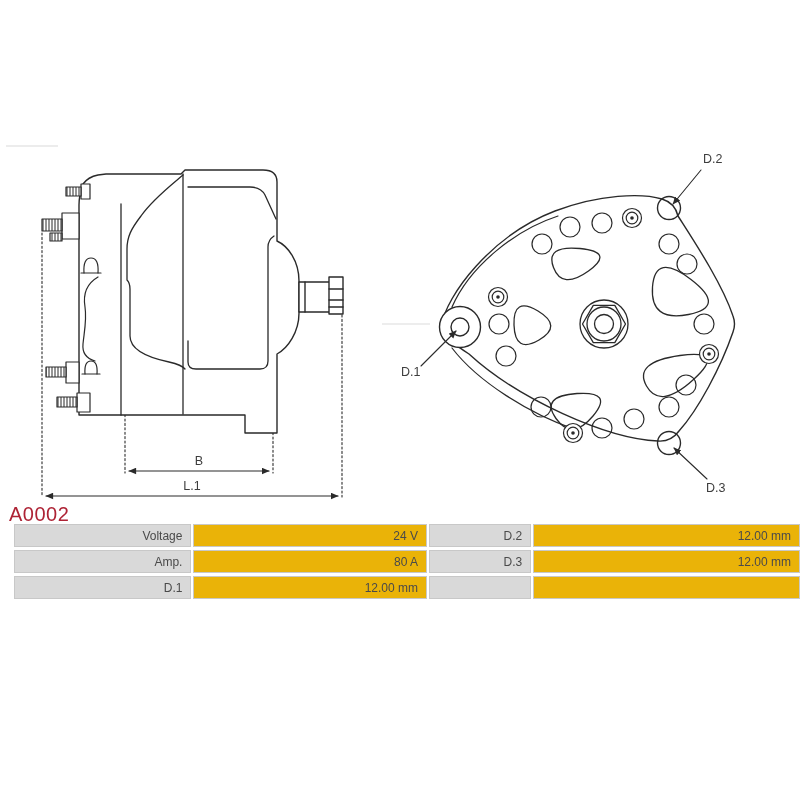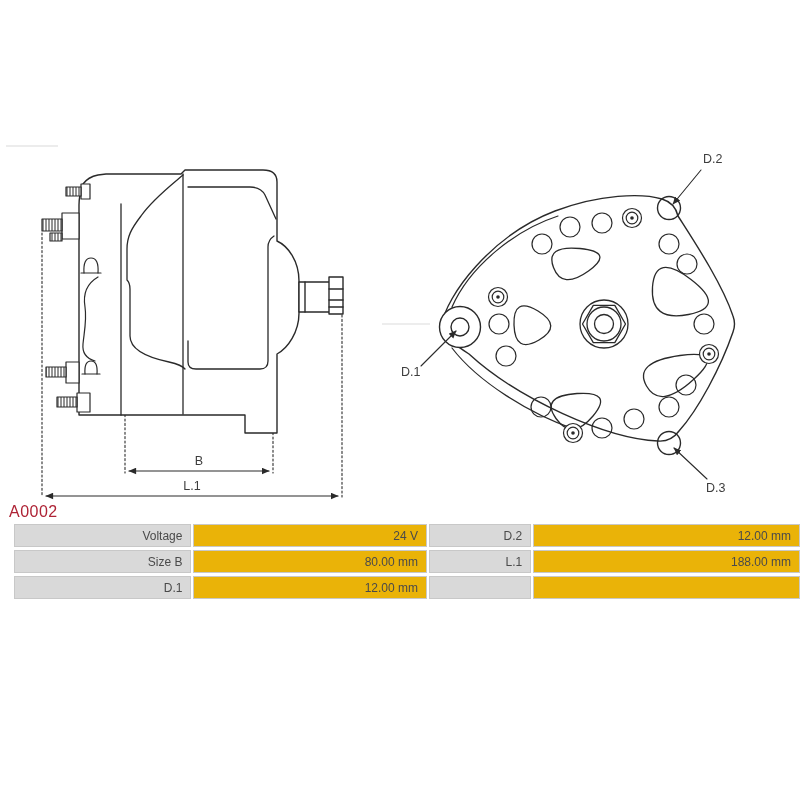--- a/index.html
+++ b/index.html
@@ -1,19 +1,19 @@
 <!DOCTYPE html>
 <html><head>
 <meta charset="utf-8">
 <style>
   html,body{margin:0;padding:0;background:#fff;}
   #page{position:relative;width:800px;height:800px;background:#ffffff;overflow:hidden;
         font-family:"Liberation Sans",sans-serif;}
   #drawing-svg{position:absolute;left:0;top:0;}
-  #part-code{position:absolute;left:9px;top:503px;font-size:16px;letter-spacing:.5px;
+  #part-code{position:absolute;left:9px;top:503px;font-size:20px;letter-spacing:.5px;
              color:#ae2335;font-weight:400;}
   #spec-table{position:absolute;left:12px;top:521px;border-collapse:separate;
               border-spacing:2px 3px;table-layout:fixed;width:790px;}
   #spec-table td{height:23px;box-sizing:border-box;border:1px solid #c8c8c8;
                  font-size:12px;color:#4a4a4a;text-align:right;padding:1px 8px 0 4px;
                  overflow:hidden;white-space:nowrap;}
   #spec-table td.lbl{background:#d9d9d9;}
   #spec-table td.val{background:#eab308;}
   svg text{font-family:"Liberation Sans",sans-serif;font-size:12.5px;fill:#3d3d3d;}
 </style>
@@ -192,24 +192,24 @@
         <col style="width:266px">
       </colgroup>
     <tbody>
       <tr>
         <td class="lbl">Voltage</td>
         <td class="val">24 V</td>
         <td class="lbl">D.2</td>
         <td class="val">12.00 mm</td>
       </tr>
       <tr>
-        <td class="lbl">Size B</td>
-        <td class="val">80.00 mm</td>
-        <td class="lbl">L.1</td>
-        <td class="val">188.00 mm</td>
+        <td class="lbl">Amp.</td>
+        <td class="val">80 A</td>
+        <td class="lbl">D.3</td>
+        <td class="val">12.00 mm</td>
       </tr>
       <tr>
         <td class="lbl">D.1</td>
         <td class="val">12.00 mm</td>
         <td class="lbl"></td>
         <td class="val"></td>
       </tr>
     </tbody>
   </table>
 

